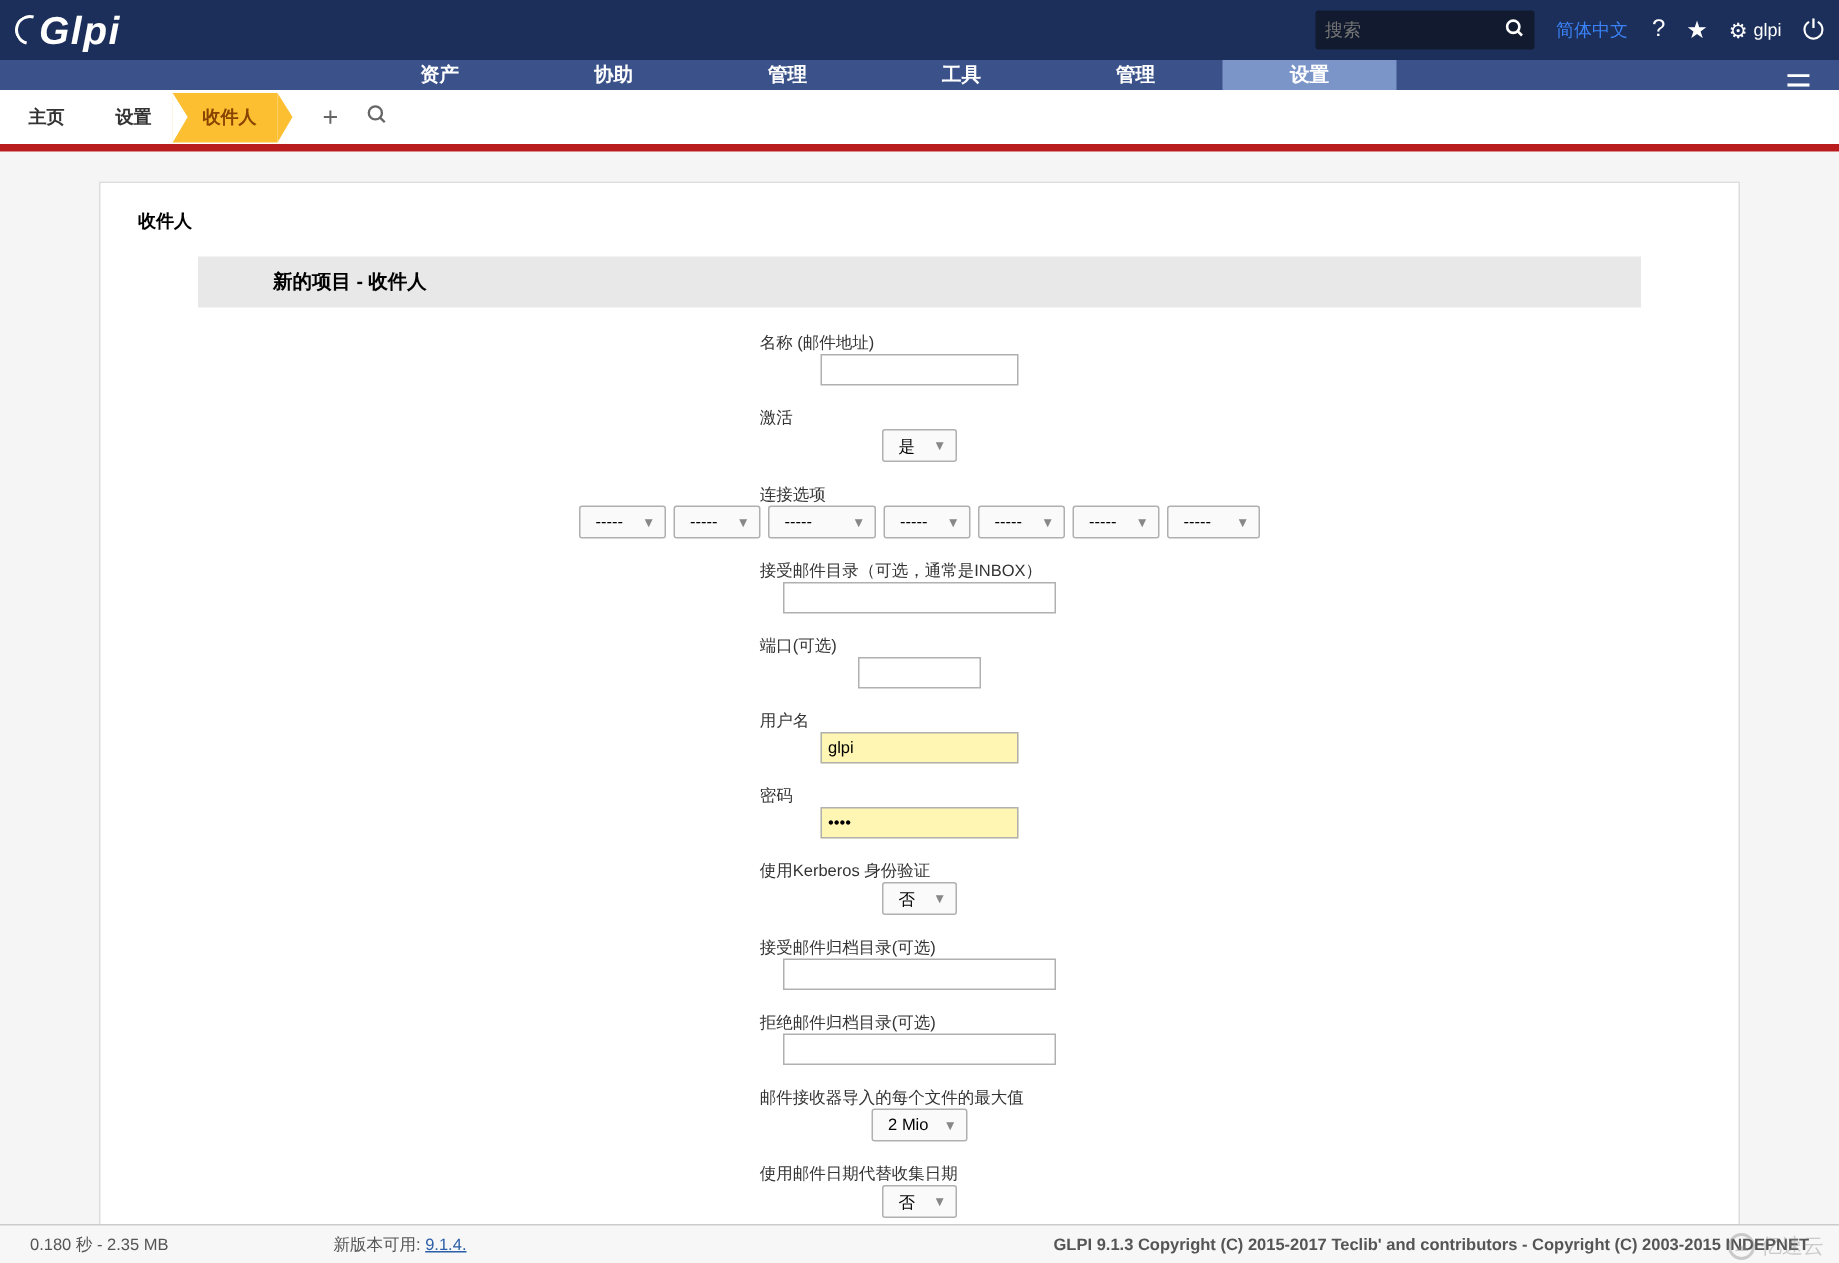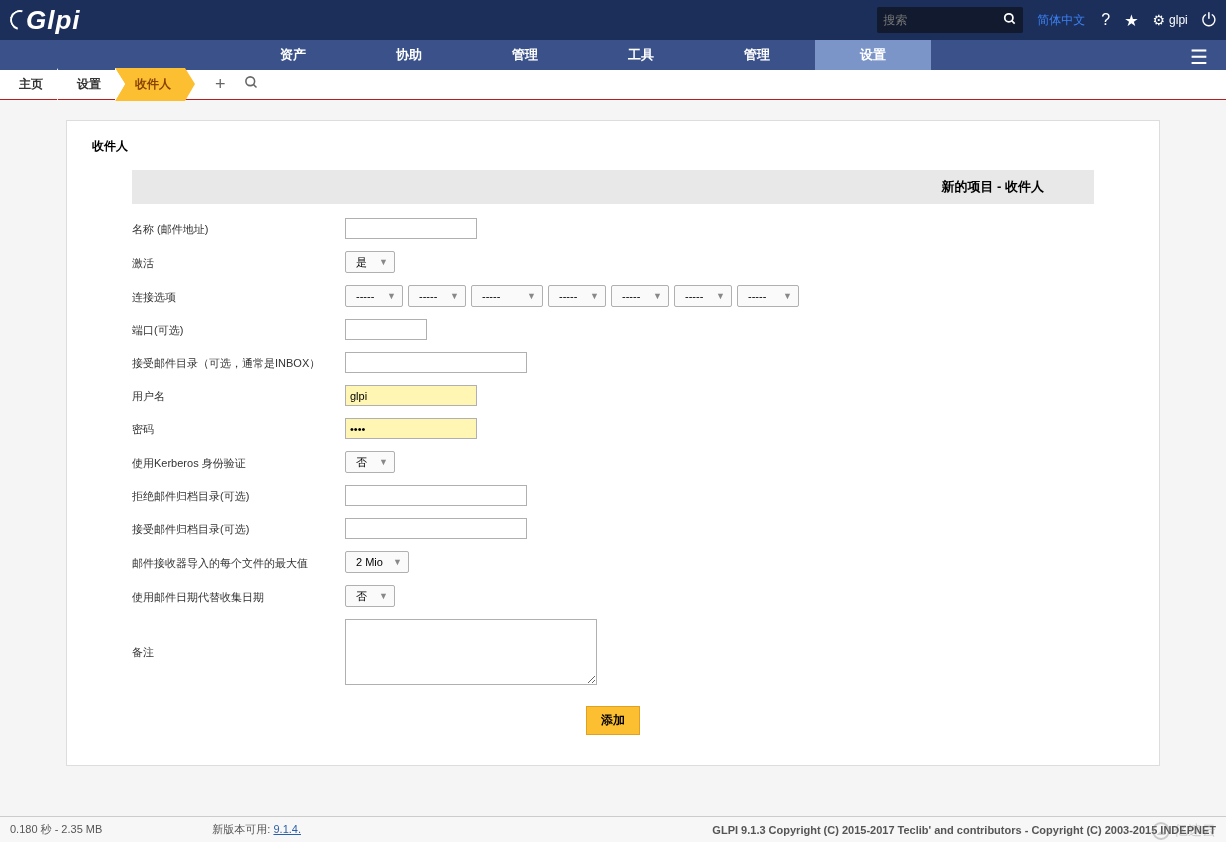--- a/index.html
+++ b/index.html
@@ -13,44 +13,44 @@
 .search-box { display: flex; align-items: center; background: #111a2e; height: 26px; border-radius: 2px; padding: 0 6px; margin-right: 14px; }
 .search-box input { background: transparent; border: none; color: #aaa; font-size: 12px; width: 120px; outline: none; }
 .search-box .sicon { color: #fff; font-size: 14px; cursor: pointer; }
 .top-link { color: #3b82f6; font-size: 12px; margin-right: 16px; cursor: pointer; }
 .top-icon { color: #fff; font-size: 16px; margin-right: 14px; cursor: pointer; }
 .top-user { color: #fff; font-size: 12px; display: flex; align-items: center; margin-right: 14px; cursor: pointer; }
 .top-user .gear { margin-right: 4px; font-size: 14px; }
 .power { color: #fff; font-size: 18px; cursor: pointer; }
 
 
-.navbar { background: #3a5289; height: 30px; display: flex; align-items: stretch; padding-left: 235px; position: relative; }
+.navbar { background: #3a5289; height: 20px; display: flex; align-items: stretch; padding-left: 235px; position: relative; }
 .nav-item { color: #fff; font-size: 13px; font-weight: bold; padding: 0 45px; display: flex; align-items: center; cursor: pointer; }
 .nav-item.active { background: #7b95c9; }
 .hamburger { position: absolute; right: 18px; top: 5px; color: #fff; font-size: 20px; cursor: pointer; }
 
 
-.breadcrumb { background: #fff; height: 30px; border-bottom: 1px solid #b91c1c; display: flex; align-items: center; padding-left: 5px; }
+.breadcrumb { background: #fff; height: 41px; border-bottom: 5px solid #b91c1c; display: flex; align-items: center; padding-left: 5px; }
 .bc-item { padding: 0 14px; height: 33px; display: flex; align-items: center; font-size: 12px; font-weight: bold; position: relative; cursor: pointer; }
 .bc-item::after { content: ''; position: absolute; right: -10px; top: 0; border-left: 10px solid transparent; border-top: 16px solid transparent; border-bottom: 17px solid transparent; z-index: 1; }
 .bc-item.gray { color: #333; }
 .bc-item.gray::after { border-left-color: #fff; }
 .bc-item.highlight { background: #fdbf32; color: #840; padding-left: 20px; }
 .bc-item.highlight::before { content: ''; position: absolute; left: 0; top: 0; border-left: 10px solid #fff; border-top: 16px solid transparent; border-bottom: 17px solid transparent; }
 .bc-item.highlight::after { border-left-color: #fdbf32; }
 .bc-actions { margin-left: 30px; display: flex; gap: 18px; }
 .bc-action { color: #666; font-size: 18px; cursor: pointer; }
 
 
 .main { padding: 20px 0 0 0; display: flex; justify-content: center; }
 .card { background: #fff; width: 1094px; padding: 12px 15px 30px 15px; border: 1px solid #ddd; }
 .card-title { font-size: 12px; font-weight: bold; margin: 5px 0 15px 10px; }
 .form-wrap { margin: 0 50px; }
-.section-bar { background: #e8e8e8; padding: 8px 50px; font-size: 13px; font-weight: bold; margin-bottom: 14px; text-align: right; }
-.form-row { display: flex; align-items: center; margin-bottom: 12px; }
+.section-bar { background: #e8e8e8; padding: 8px 50px; font-size: 13px; font-weight: bold; margin-bottom: 14px; }
+.form-row { display: flex; align-items: center; margin-bottom: 12px; flex-direction: column; }
 .form-row.tall { align-items: flex-start; }
 .label { width: 213px; font-size: 11px; color: #333; padding-top: 2px; }
 .field input[type=text], .field input[type=password], .field textarea {
   border: 1px solid #b0b0b0; font-size: 11px; padding: 3px 4px; height: 21px; outline: none;
 }
 .field textarea { height: 66px; width: 252px; resize: both; }
 .field input.w130 { width: 132px; }
 .field input.w180 { width: 182px; }
 .field input.w82 { width: 82px; }
 .field input.yellow, .field .yellow { background: #fff6b3; }
@@ -59,21 +59,21 @@
 .select.w55 { min-width: 50px; justify-content: space-between; }
 .select.w60 { min-width: 58px; justify-content: space-between; }
 .select.w68 { min-width: 62px; justify-content: space-between; }
 .select.w80 { min-width: 72px; justify-content: space-between; }
 .select-row { display: flex; gap: 5px; }
 .section-label { font-size: 11px; color: #333; margin-bottom: 10px; }
 .submit-row { text-align: center; margin-top: 18px; }
 .btn-add { background: #fdbf32; border: 1px solid #e0a020; padding: 5px 14px; font-size: 12px; font-weight: bold; cursor: pointer; }
 
 
-.footer { position: absolute; bottom: 0; left: 0; right: 0; height: 26px; background: #f7f7f7; border-top: 1px solid #ccc; display: flex; align-items: center; padding: 0 10px; font-size: 11px; color: #555; }
+.footer { position: absolute; bottom: 0; left: 0; right: 0; height: 26px; background: #f7f7f7; border-top: 1px solid #ccc; display: flex; align-items: center; padding: 0 20px; font-size: 11px; color: #555; }
 .footer .f-left { }
 .footer .f-mid { margin-left: 110px; text-align: center; }
 .footer .f-mid a { color: #2b5fa8; }
 .footer .f-right { margin-left: auto; font-weight: bold; }
 .watermark { position: absolute; right: 10px; bottom: 2px; opacity: 0.4; font-size: 14px; color: #888; display: flex; align-items: center; gap: 4px; }
 .watermark .wicon { border: 2px solid #888; border-radius: 50%; width: 18px; height: 18px; display: inline-flex; align-items: center; justify-content: center; font-size: 10px; }
 </style>
 </head>
 <body>
 
@@ -176,29 +176,29 @@
               <span class="arrow">▼</span>
             </div>
           <div class="select w68">
               <span>-----</span>
               <span class="arrow">▼</span>
             </div>
         </div>
       </div>
 
       <div class="form-row">
+        <div class="label">接受邮件目录（可选，通常是INBOX）</div>
+        <div class="field"><input class="w180" type="text" value="" style=""></div>
+      </div>
+
+      <div class="form-row">
         <div class="label">端口(可选)</div>
         <div class="field"><input class="w82" type="text" value="" style=""></div>
       </div>
 
-      <div class="form-row">
-        <div class="label">接受邮件目录（可选，通常是INBOX）</div>
-        <div class="field"><input class="w180" type="text" value="" style=""></div>
-      </div>
-
 
       <div class="form-row">
         <div class="label">用户名</div>
         <div class="field"><input class="w130 yellow" type="text" value="glpi" style=""></div>
       </div>
 
       <div class="form-row">
         <div class="label">密码</div>
         <div class="field"><input class="w130 yellow" type="password" value="••••" style=""></div>
       </div>
@@ -207,26 +207,26 @@
         <div class="label">使用Kerberos 身份验证</div>
         <div class="field">
           <div class="select w55">
               <span>否</span>
               <span class="arrow">▼</span>
             </div>
         </div>
       </div>
 
       <div class="form-row">
+        <div class="label">接受邮件归档目录(可选)</div>
+        <div class="field"><input class="w180" type="text" value="" style=""></div>
+      </div>
+
+      <div class="form-row">
         <div class="label">拒绝邮件归档目录(可选)</div>
-        <div class="field"><input class="w180" type="text" value="" style=""></div>
-      </div>
-
-      <div class="form-row">
-        <div class="label">接受邮件归档目录(可选)</div>
         <div class="field"><input class="w180" type="text" value="" style=""></div>
       </div>
 
       <div class="form-row">
         <div class="label">邮件接收器导入的每个文件的最大值</div>
         <div class="field">
           <div class="select w68">
               <span>2 Mio</span>
               <span class="arrow">▼</span>
             </div>

